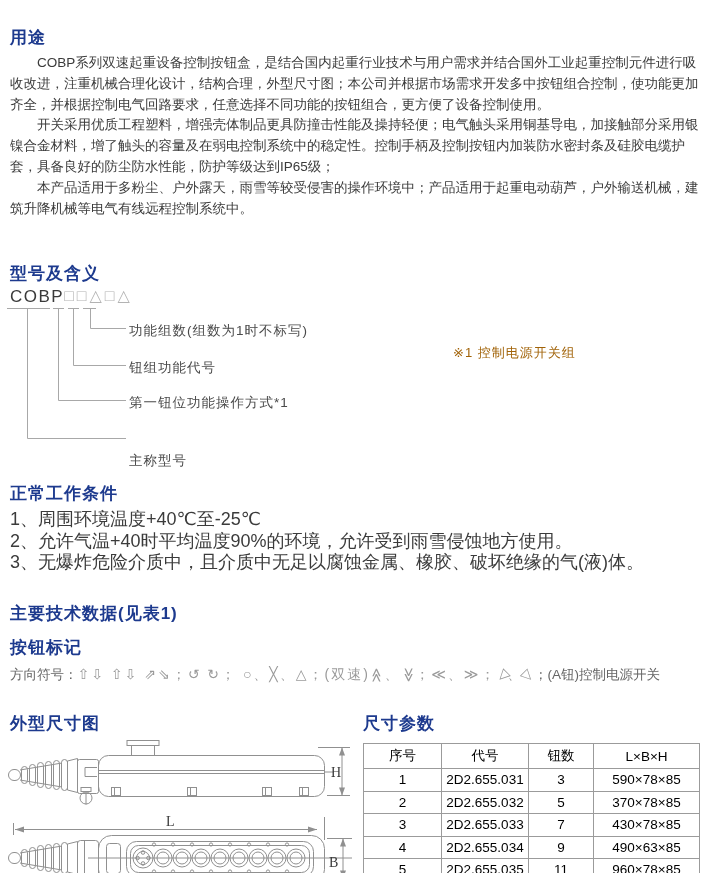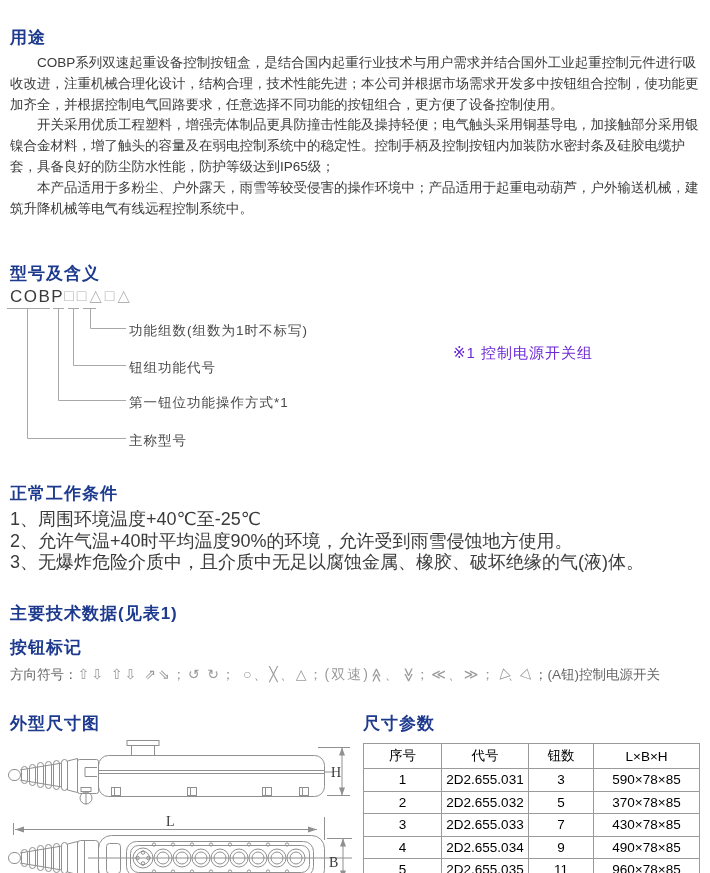--- a/index.html
+++ b/index.html
@@ -9,21 +9,21 @@
   }
   .abs{position:absolute;}
   .heading{
     font-size:17px;font-weight:700;color:#1d3a8e;letter-spacing:1px;
   }
   .para-block{width:694px;font-size:13.5px;line-height:20.8px;color:#3b3b3b;}
   .para-block p{margin:0;text-indent:2em;}
   .code-line{font-size:17px;color:#3a3a3a;letter-spacing:1.5px;white-space:nowrap;}
   .code-symbols{font-size:16px;color:#b3b3b3;letter-spacing:3px;vertical-align:1px;}
   .model-label{font-size:13.5px;color:#4a4a4a;white-space:nowrap;letter-spacing:1px;}
-  .note-block{font-size:15px;color:#6d28d9;line-height:21.5px;letter-spacing:1px;white-space:nowrap;}
+  .note-block{font-size:13px;color:#a16207;line-height:21.5px;letter-spacing:1px;white-space:nowrap;}
   .cond-list{font-size:18px;line-height:21.5px;color:#3b3b3b;}
   .cond-list div{white-space:nowrap;}
   .marks-row{font-size:13.5px;color:#666;white-space:nowrap;display:flex;align-items:center;}
   .marks-row .sym{color:#9a9a9a;font-size:14px;letter-spacing:2px;}
   .marks-row .rot{display:inline-block;transform-origin:center;font-size:14px;color:#9a9a9a;}
   .rot-up{transform:rotate(90deg);}
   .rot-down{transform:rotate(-90deg);}
   .rot-dl{transform:rotate(-45deg);}
   .rot-dr{transform:rotate(45deg);}
   table.dim-table{
@@ -38,21 +38,21 @@
   th.al,td.al{text-align:left;padding-left:8px;}
   svg text{font-family:"Liberation Serif","DejaVu Serif",serif;fill:#3a3a3a;font-size:14px;}
 </style>
 </head>
 <body>
 
 <div class="page">
 
   <div class="abs heading" style="left:10px;top:6px;">用途</div>
   <div class="abs para-block" style="left:10px;top:33px;">
-    <p>COBP系列双速起重设备控制按钮盒，是结合国内起重行业技术与用户需求并结合国外工业起重控制元件进行吸收改进，注重机械合理化设计，结构合理，技术性能先进；本公司并根据市场需求开发多中按钮组合控制，使功能更加齐全，并根据控制电气回路要求，任意选择不同功能的按钮组合，更方便了设备控制使用。</p>
+    <p>COBP系列双速起重设备控制按钮盒，是结合国内起重行业技术与用户需求并结合国外工业起重控制元件进行吸收改进，注重机械合理化设计，结构合理，外型尺寸图；本公司并根据市场需求开发多中按钮组合控制，使功能更加齐全，并根据控制电气回路要求，任意选择不同功能的按钮组合，更方便了设备控制使用。</p>
     <p>开关采用优质工程塑料，增强壳体制品更具防撞击性能及操持轻便；电气触头采用铜基导电，加接触部分采用银镍合金材料，增了触头的容量及在弱电控制系统中的稳定性。控制手柄及控制按钮内加装防水密封条及硅胶电缆护套，具备良好的防尘防水性能，防护等级达到IP65级；</p>
     <p>本产品适用于多粉尘、户外露天，雨雪等较受侵害的操作环境中；产品适用于起重电动葫芦，户外输送机械，建筑升降机械等电气有线远程控制系统中。</p>
   </div>
 
   <div class="abs heading" style="left:10px;top:242px;">型号及含义</div>
   <div class="abs code-line" style="left:10px;top:266px;">
     <span>COBP</span><span class="code-symbols">□□△□△</span>
   </div>
 
   <svg class="abs" style="left:0;top:280px;" width="460" height="150" viewBox="0 0 460 150">
@@ -68,21 +68,21 @@
       <line x1="90.5" y1="28.5" x2="126" y2="28.5"></line>
       <line x1="73.5" y1="65.5" x2="126" y2="65.5"></line>
       <line x1="58.5" y1="100.5" x2="126" y2="100.5"></line>
       <line x1="27.5" y1="138.5" x2="126" y2="138.5"></line>
     </g>
   </svg>
 
   <div class="abs model-label" style="left:129px;top:302px;">功能组数(组数为1时不标写)</div>
   <div class="abs model-label" style="left:129px;top:339px;">钮组功能代号</div>
   <div class="abs model-label" style="left:129px;top:374px;">第一钮位功能操作方式*1</div>
-  <div class="abs model-label" style="left:129px;top:412px;">主称型号</div>
+  <div class="abs model-label" style="left:129px;top:432px;">主称型号</div>
 
   <div class="abs note-block" style="left:453px;top:322px;">
     <div>※1 控制电源开关组</div>
   </div>
 
   <div class="abs heading" style="left:10px;top:462px;">正常工作条件</div>
   <div class="abs cond-list" style="left:10px;top:489px;">
     <div>1、周围环境温度+40℃至-25℃</div>
     <div>2、允许气温+40时平均温度90%的环境，允许受到雨雪侵蚀地方使用。</div>
     <div>3、无爆炸危险介质中，且介质中无足以腐蚀金属、橡胶、破坏绝缘的气(液)体。</div>
@@ -252,21 +252,21 @@
       <tr>
         <td>3</td>
         <td>2D2.655.033</td>
         <td>7</td>
         <td>430×78×85</td>
       </tr>
       <tr>
         <td>4</td>
         <td>2D2.655.034</td>
         <td>9</td>
-        <td>490×78×85</td>
+        <td>490×63×85</td>
       </tr>
       <tr>
         <td>5</td>
         <td>2D2.655.035</td>
         <td>11</td>
         <td>960×78×85</td>
       </tr>
     </tbody>
   </table>
 

